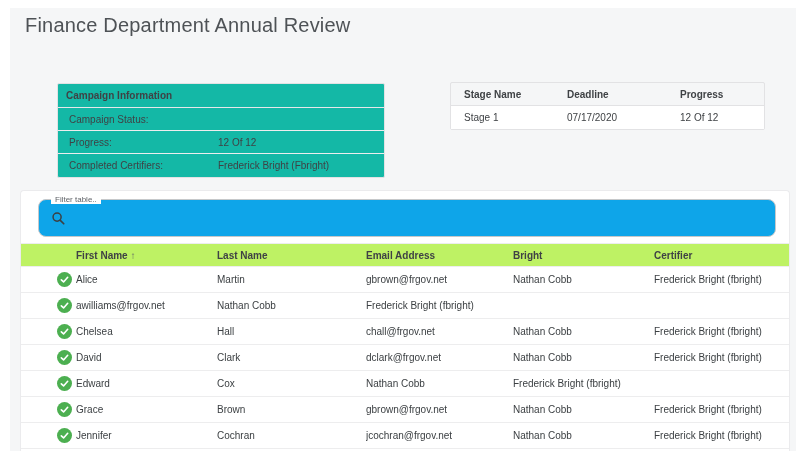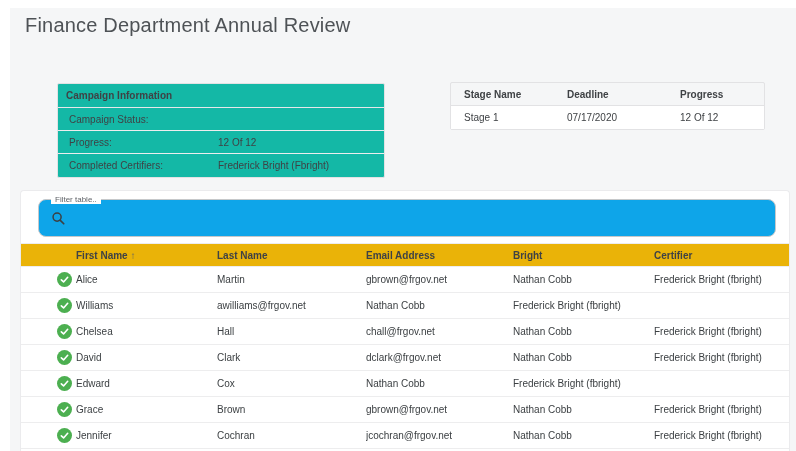--- a/index.html
+++ b/index.html
@@ -25,21 +25,21 @@
   
   .panel { position:absolute; left:10px; top:182px; width:770px; bottom:0; background:#ffffff; border:1px solid #ebebed; border-bottom:none; border-radius:4px 4px 0 0; }
   .filter-field { position:absolute; left:17px; top:8px; width:738px; height:38px; border:1px solid #c6c8ca; border-radius:8px; background:#0ea5e9; }
   .filter-label { position:absolute; left:12px; top:-5px; background:#ffffff; padding:0 4px; font-size:8px; color:#5f6368; }
   .search-icon { position:absolute; left:12px; top:11px; }
   .filter-input { position:absolute; left:34px; top:4px; right:8px; height:28px; border:none; outline:none; font-size:11px; color:#3f4245; background:transparent; }
 
   
   .utable { position:absolute; left:0; right:0; top:52px; }
   .utable-row { display:grid; grid-template-columns:55px 141px 149px 147px 141px 1fr; align-items:center; height:26px; background:#ffffff; border-bottom:1px solid #ededee; font-size:10px; color:#3c4043; }
-  .utable-header { height:24px; background:#eab308; border-top:1px solid #ededee; font-weight:700; color:#3f4245; }
+  .utable-header { height:24px; background:#bef264; border-top:1px solid #ededee; font-weight:700; color:#3f4245; }
   .cell { overflow:hidden; white-space:nowrap; text-overflow:ellipsis; padding-right:2px; }
   .icon-cell { display:flex; align-items:center; padding-left:36px; }
   .sort-arrow { font-weight:400; color:#5f6368; font-size:10px; }
 </style>
 </head>
 <body>
 
 <div class="page">
   <div class="content">
 
@@ -106,21 +106,20 @@
               <div class="cell">Nathan Cobb</div>
               <div class="cell">Frederick Bright (fbright)</div>
             </div>
             <div class="utable-row">
               <div class="cell icon-cell">
                 <svg width="15" height="15" viewBox="0 0 16 16">
                   <circle cx="8" cy="8" r="8" fill="#4caf50"></circle>
                   <path d="M4.6 8.4 L7 10.6 L11.4 5.6" stroke="#fff" stroke-width="1.7" fill="none" stroke-linecap="round" stroke-linejoin="round"></path>
                 </svg>
               </div>
-              <div class="cell">Williams</div>
               <div class="cell">awilliams@frgov.net</div>
               <div class="cell">Nathan Cobb</div>
               <div class="cell">Frederick Bright (fbright)</div>
             </div>
             <div class="utable-row">
               <div class="cell icon-cell">
                 <svg width="15" height="15" viewBox="0 0 16 16">
                   <circle cx="8" cy="8" r="8" fill="#4caf50"></circle>
                   <path d="M4.6 8.4 L7 10.6 L11.4 5.6" stroke="#fff" stroke-width="1.7" fill="none" stroke-linecap="round" stroke-linejoin="round"></path>
                 </svg>

